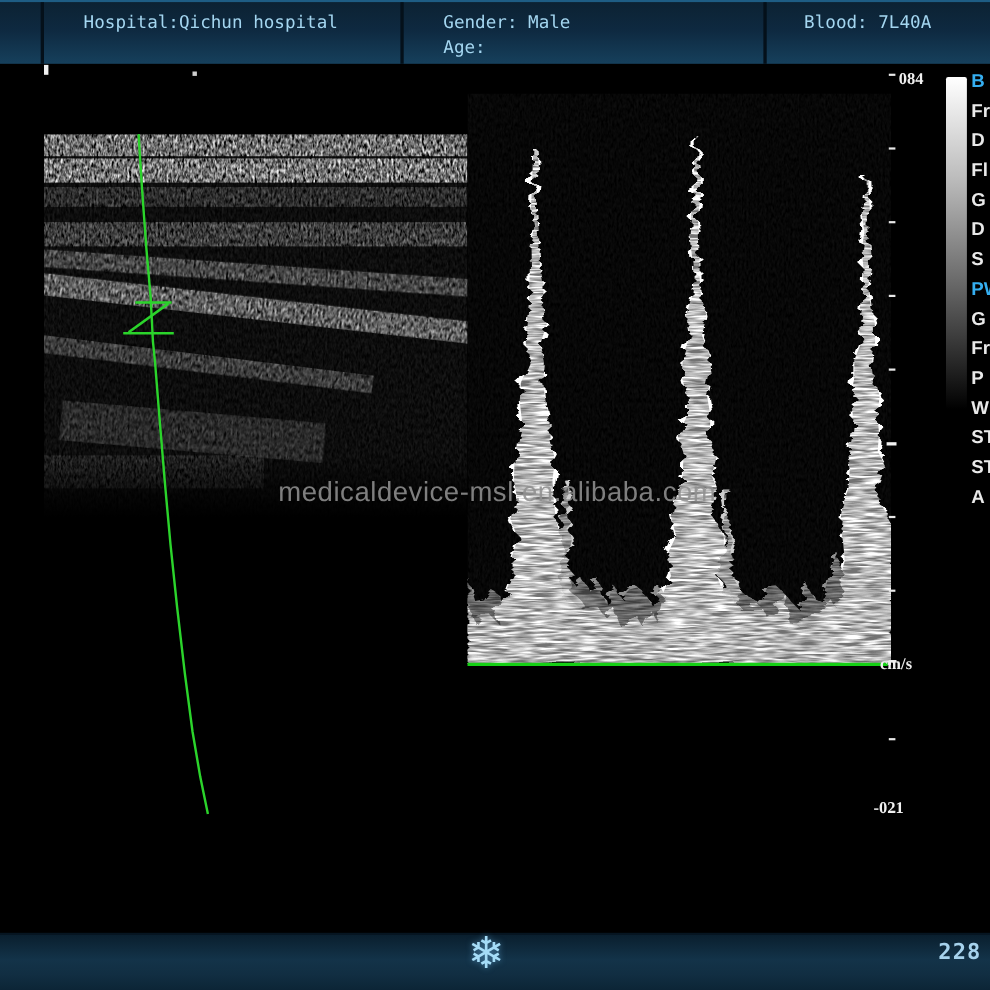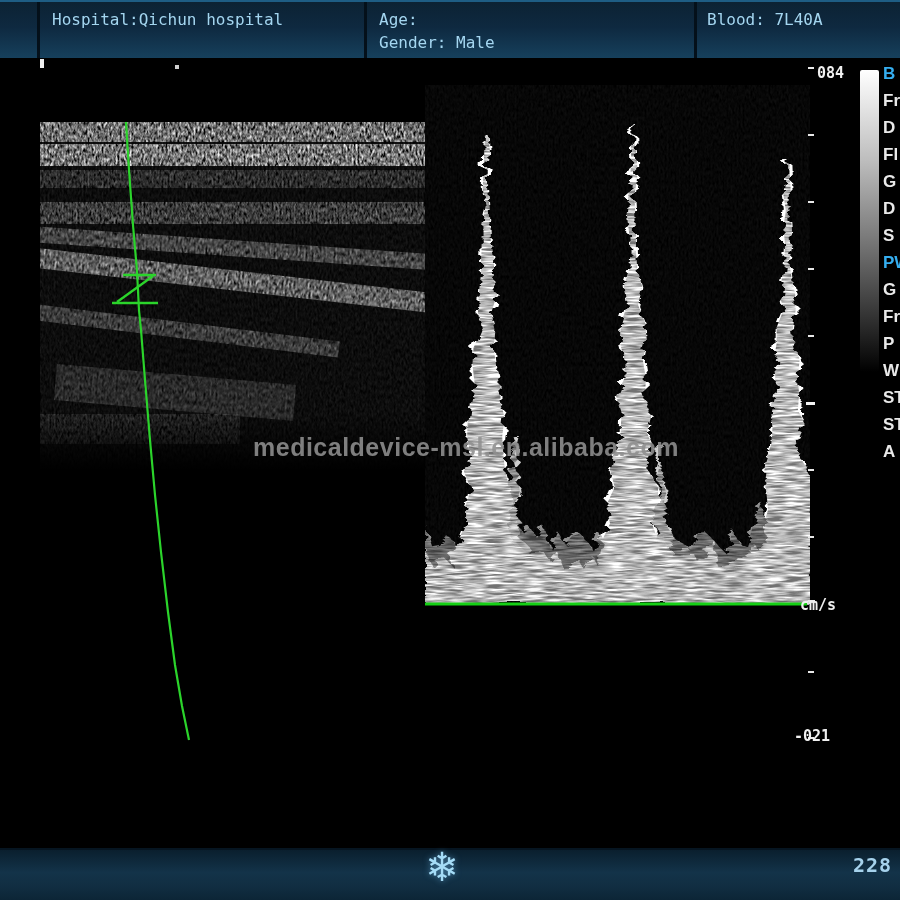--- a/index.html
+++ b/index.html
@@ -7,60 +7,60 @@
        font-family:"DejaVu Sans Mono", monospace;}
   
   .header{position:absolute;left:0;top:0;width:900px;height:58px;display:flex;
           background:linear-gradient(180deg,#0c2233 0%,#0e2940 45%,#16405c 100%);
           border-top:2px solid #1e5d84;box-sizing:border-box;}
   .hdr-corner{width:40px;height:100%;border-right:3px solid #04101a;box-sizing:border-box;}
   .hdr-panel{height:100%;box-sizing:border-box;padding:6px 0 0 12px;}
   .hdr-p1{width:327px;border-right:3px solid #04101a;}
   .hdr-p2{width:330px;border-right:3px solid #04101a;}
   .hdr-p3{flex:1;padding-left:10px;}
-  .hdr-line{color:#a4d6f0;font-size:16px;line-height:23px;white-space:pre;}
+  .hdr-line{color:#a4d6f0;font-size:16px;line-height:23px;white-space:pre;margin-left:24px;}
   
   .abs{position:absolute;}
   
   .tick{position:absolute;left:808px;width:6px;height:2px;background:#e8e8e8;}
   .tick-major{position:absolute;left:806px;width:9px;height:3px;background:#f2f2f2;}
-  .scale-label{position:absolute;color:#f0f0f0;font-size:15px;font-weight:bold;}
+  .scale-label{position:absolute;color:#f0f0f0;font-size:15px;font-weight:bold;font-family:Liberation Serif, serif;}
   
   .graybar{position:absolute;left:860px;top:70px;width:19px;height:302px;
            background:linear-gradient(180deg,#ffffff 0%,#bdbdbd 30%,#6e6e6e 60%,#2a2a2a 85%,#000 100%);
            border-radius:2px;}
   
   .menu{position:absolute;left:883px;top:60px;width:60px;}
   .menu-item{height:27px;line-height:27px;font-family:"Liberation Sans",sans-serif;
              font-size:17px;font-weight:bold;color:#e9e9e9;white-space:nowrap;}
   
   .watermark{position:absolute;left:253px;top:433px;color:#909090;opacity:.88;
-             font-family:"Liberation Sans",sans-serif;font-size:25px;letter-spacing:.5px;white-space:nowrap;font-weight:bold;}
+             font-family:"Liberation Sans",sans-serif;font-size:25px;letter-spacing:.5px;white-space:nowrap;}
   
   .statusbar{position:absolute;left:0;top:848px;width:900px;height:52px;
              background:linear-gradient(180deg,#0a1f2e 0%,#133349 45%,#112e42 72%,#0c2536 100%);
              border-top:2px solid #061521;box-sizing:border-box;}
   .freeze{position:absolute;left:420px;top:844px;width:44px;text-align:center;
           font-size:40px;color:#a5dcf7;text-shadow:0 0 6px rgba(120,200,255,.55);
           font-family:"DejaVu Sans",sans-serif;}
   .date{position:absolute;left:853px;top:853px;color:#a6d2ec;font-size:20px;
         font-weight:bold;letter-spacing:1px;}
   .mark{position:absolute;background:#f0f0f0;}
 </style>
 </head>
 <body>
 
 <div class="header">
   <div class="hdr-corner"></div>
   <div class="hdr-panel hdr-p1">
     <div class="hdr-line">Hospital:Qichun hospital</div>
   </div>
   <div class="hdr-panel hdr-p2">
+    <div class="hdr-line">Gender: Male</div>
     <div class="hdr-line">Age:</div>
-    <div class="hdr-line">Gender: Male</div>
   </div>
   <div class="hdr-panel hdr-p3">
     <div class="hdr-line">Blood: 7L40A</div>
   </div>
 </div>
 
 <div class="abs" style="left:40px;top:122px;">
   <svg width="385" height="348" style="display:block">
     <defs>
       <filter id="spk" x="-3%" y="-3%" width="106%" height="106%">

